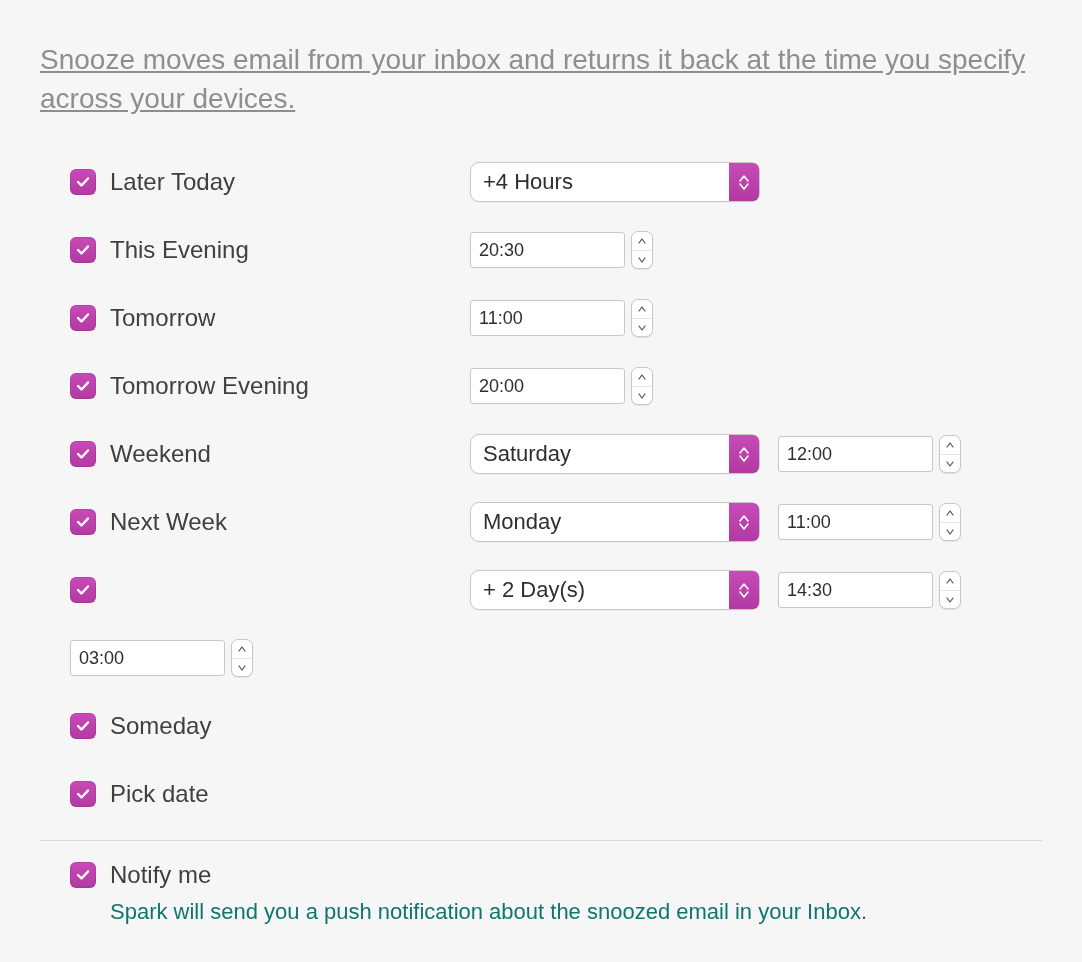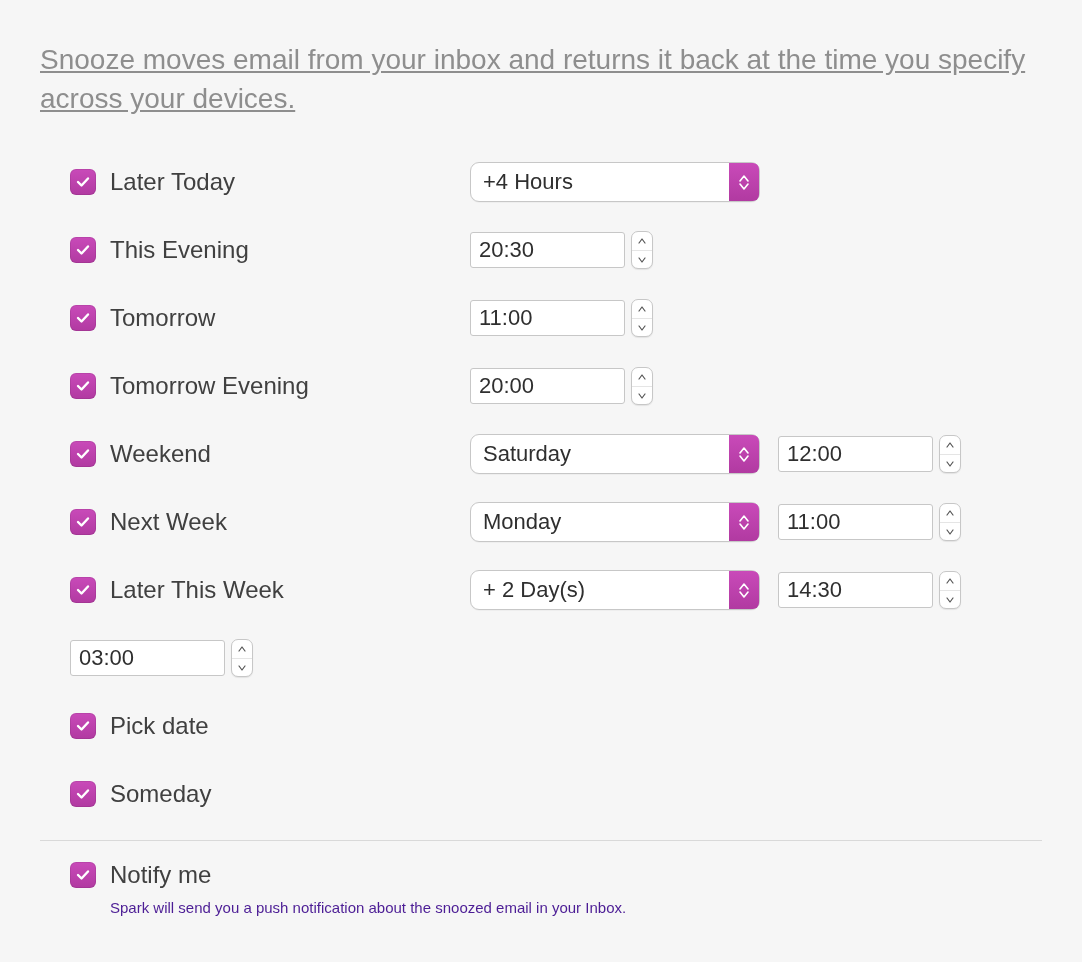--- a/index.html
+++ b/index.html
@@ -91,21 +91,21 @@
     display: flex;
     align-items: center;
     gap: 6px;
   }
   .time-input {
     width: 155px;
     height: 36px;
     background: #fff;
     border: 1px solid #c7c7c7;
     border-radius: 3px;
-    font-size: 22px;
+    font-size: 18px;
     color: #2f2f2f;
     padding: 0 8px;
     display: flex;
     align-items: center;
   }
   .stepper {
     width: 22px;
     height: 38px;
     border: 1px solid #c7c7c7;
     border-radius: 7px;
@@ -130,22 +130,22 @@
   }
   .notify-block {
     padding-left: 30px;
     padding-top: 8px;
   }
   .notify-row {
     display: flex;
     align-items: center;
   }
   .notify-desc {
-    font-size: 15px;
-    color: #4c1d95;
+    font-size: 22px;
+    color: #0f766e;
     padding-left: 40px;
     margin-top: 8px;
     line-height: 1.4;
   }
 </style>
 </head>
 <body>
 
 <div class="container">
 
@@ -349,21 +349,20 @@
       </div>
     </div>
 
     <div class="row">
       <div class="check-label">
         <div class="checkbox">
           <svg viewBox="0 0 16 16">
               <path d="M3 8 L6.5 11.5 L13 4.5" stroke="#fff" stroke-width="2.4" fill="none" stroke-linecap="round" stroke-linejoin="round"></path>
             </svg>
         </div>
-        <span class="label">Later This Week</span>
       </div>
       <div class="controls">
         <div class="select">
           <span>+ 2 Day(s)</span>
           <div class="select-endcap">
             <svg viewBox="0 0 10 7">
                 <path d="M1 6 L5 1 L9 6" stroke="#fff" stroke-width="1.6" fill="none" stroke-linecap="round" stroke-linejoin="round"></path>
               </svg>
             <svg viewBox="0 0 10 7">
                 <path d="M1 1 L5 6 L9 1" stroke="#fff" stroke-width="1.6" fill="none" stroke-linecap="round" stroke-linejoin="round"></path>
@@ -412,32 +411,32 @@
       </div>
     </div>
 
     <div class="row">
       <div class="check-label">
         <div class="checkbox">
           <svg viewBox="0 0 16 16">
               <path d="M3 8 L6.5 11.5 L13 4.5" stroke="#fff" stroke-width="2.4" fill="none" stroke-linecap="round" stroke-linejoin="round"></path>
             </svg>
         </div>
+        <span class="label">Someday</span>
+      </div>
+    </div>
+
+    <div class="row">
+      <div class="check-label">
+        <div class="checkbox">
+          <svg viewBox="0 0 16 16">
+              <path d="M3 8 L6.5 11.5 L13 4.5" stroke="#fff" stroke-width="2.4" fill="none" stroke-linecap="round" stroke-linejoin="round"></path>
+            </svg>
+        </div>
         <span class="label">Pick date</span>
-      </div>
-    </div>
-
-    <div class="row">
-      <div class="check-label">
-        <div class="checkbox">
-          <svg viewBox="0 0 16 16">
-              <path d="M3 8 L6.5 11.5 L13 4.5" stroke="#fff" stroke-width="2.4" fill="none" stroke-linecap="round" stroke-linejoin="round"></path>
-            </svg>
-        </div>
-        <span class="label">Someday</span>
       </div>
     </div>
 
   </div>
 
   <hr class="divider">
 
   <div class="notify-block">
     <div class="notify-row">
       <div class="checkbox">

